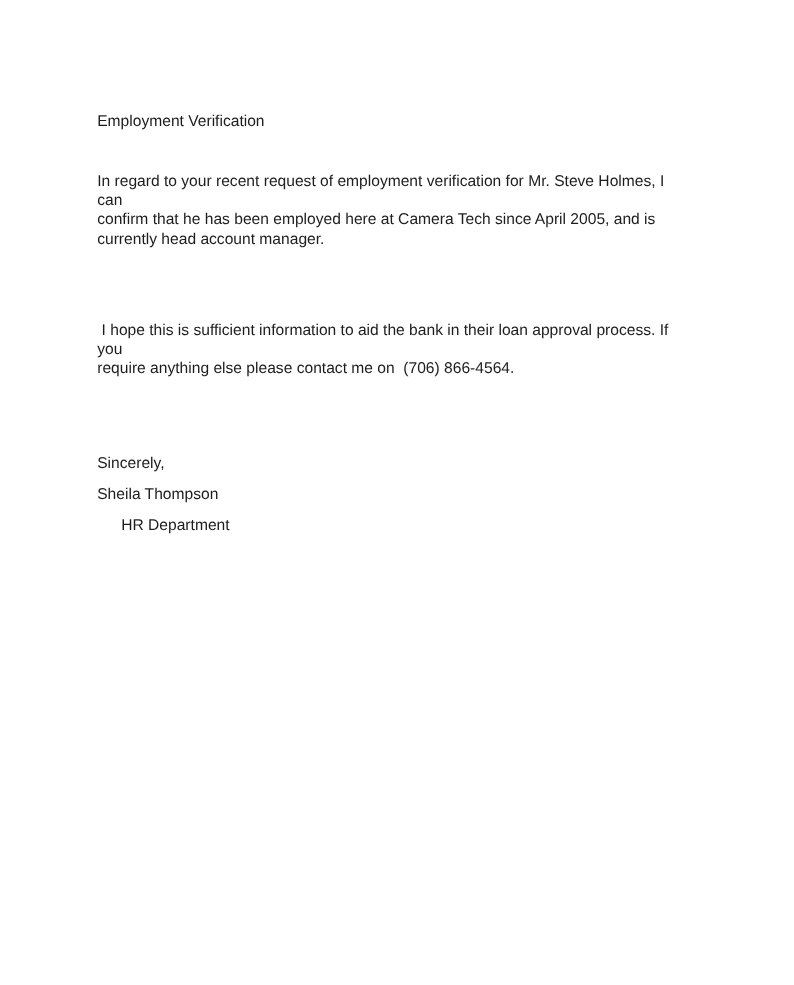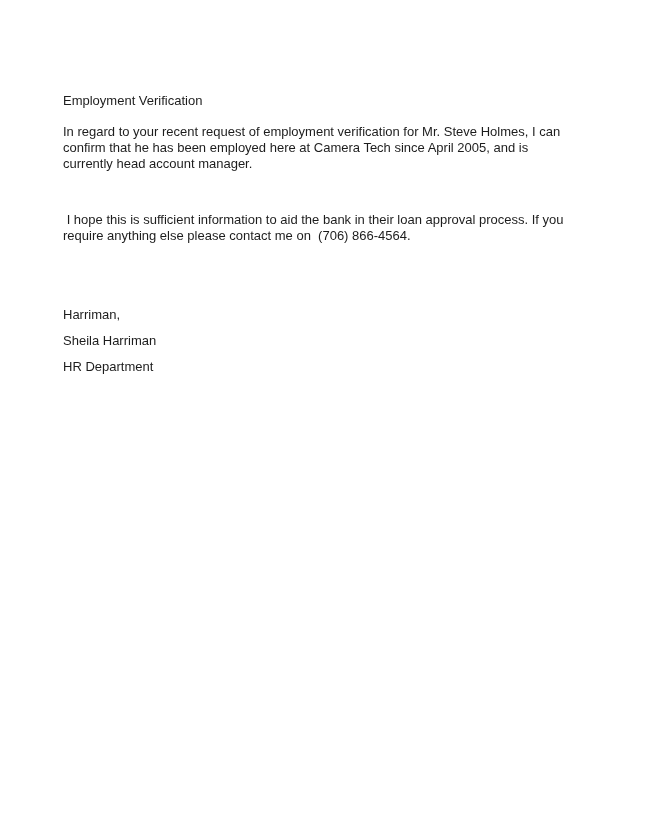--- a/index.html
+++ b/index.html
@@ -10,57 +10,57 @@
   .page {
     position: relative;
     width: 662px;
     height: 821px;
     background: #ffffff;
     overflow: hidden;
     font-family: "Liberation Sans", "DejaVu Sans", sans-serif;
   }
   .letter {
     box-sizing: border-box;
-    padding: 93px 95px 0 63px;
+    padding: 93px 95px 0 81px;
     color: #1d1d1d;
     font-size: 13px;
     line-height: 16px;
   }
   .block {
     white-space: pre-wrap;
     margin: 0;
   }
   .title       { margin-top: 0; }
   .date        { margin-top: 38px; }
   .salutation  { margin-top: 37px; }
-  .para1       { margin-top: 15px; }
+  .para1       { margin-top: 34px; }
   .para2       { margin-top: 31px; }
-  .para3       { margin-top: 40px; }
+  .para3       { margin-top: 60px; }
   .closing     { margin-top: 63px; }
   .sig-name    { margin-top: 10px; }
-  .sig-dept    { margin-top: 10px; }
+  .sig-dept    { margin-top: 10px; margin-left: 20px; }
 </style>
 </head>
 <body>
 
 <div class="page">
   <div class="letter">
 
     <p class="block title">Employment Verification</p>
 
 
 
     <p class="block para1">In regard to your recent request of employment verification for Mr. Steve Holmes, I can
 confirm that he has been employed here at Camera Tech since April 2005, and is
 currently head account manager.</p>
 
 
     <p class="block para3"> I hope this is sufficient information to aid the bank in their loan approval process. If you
 require anything else please contact me on  (706) 866-4564.</p>
 
-    <p class="block closing">Harriman,</p>
+    <p class="block closing">Sincerely,</p>
 
-    <p class="block sig-name">Sheila Harriman</p>
+    <p class="block sig-name">Sheila Thompson</p>
 
     <p class="block sig-dept">HR Department</p>
 
   </div>
 </div>
 
 </body></html>

